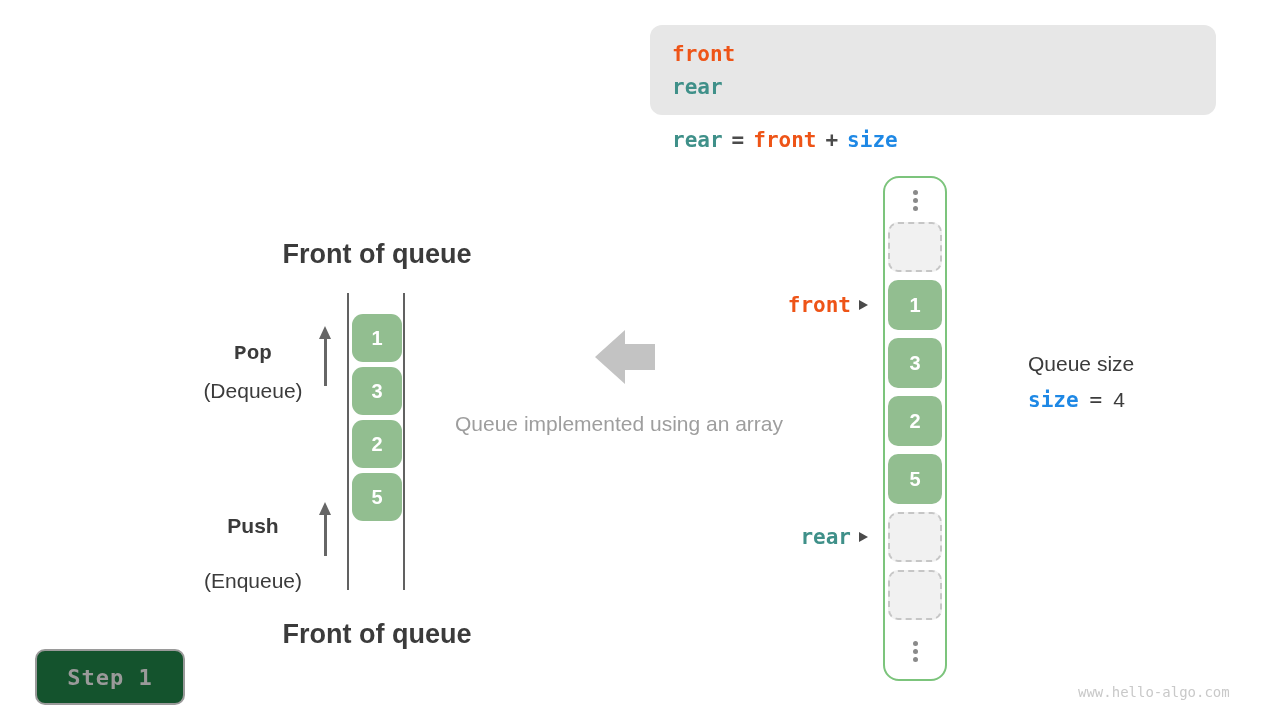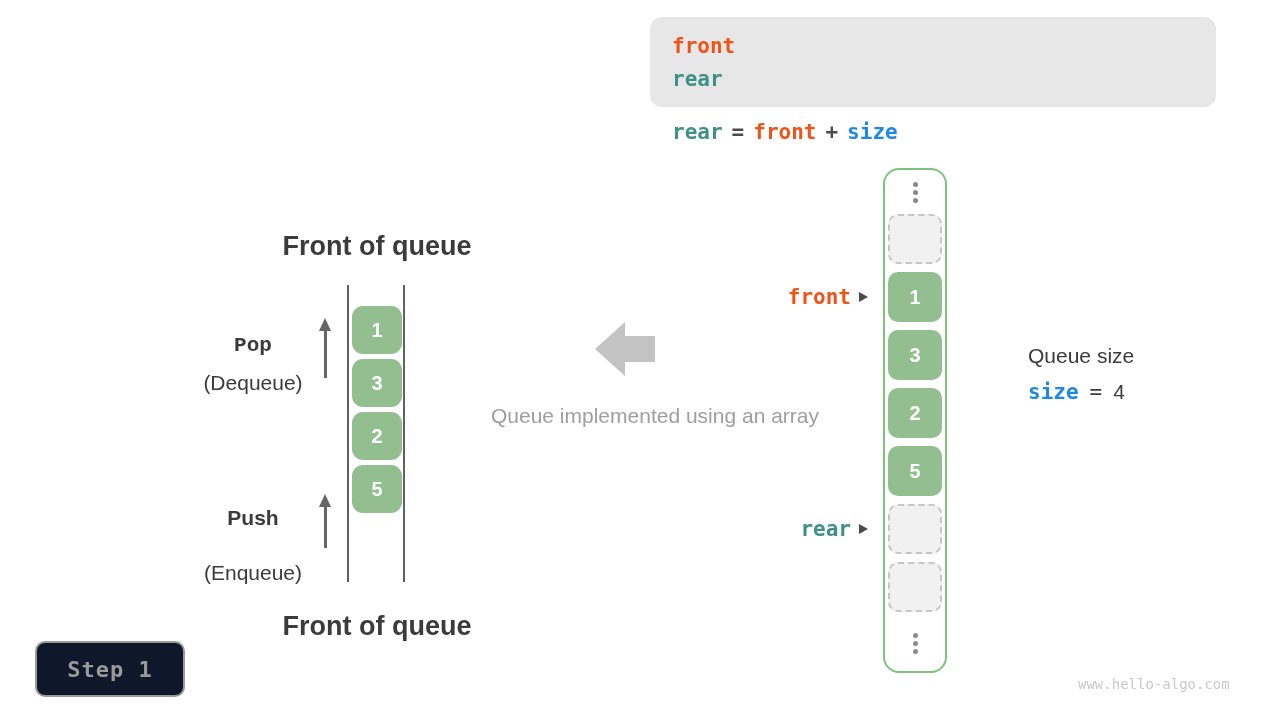--- a/index.html
+++ b/index.html
@@ -2,21 +2,21 @@
 <html><head>
 <meta charset="utf-8">
 <style>
   html, body { margin:0; padding:0; }
   body {
     width:1280px; height:720px; position:relative; background:#ffffff;
     font-family:"Liberation Sans", sans-serif; overflow:hidden;
     --front_accent:#ee5417; --rear_accent:#3f9089; --size_accent:#1e88e5;
     --cell_green:#92be90; --container_border:#7cc47c;
   }
-  .abs { position:absolute; }
+  .abs { position:absolute;margin-top:8px; }
   .code { font-family:"DejaVu Sans Mono","Liberation Mono",monospace; font-weight:bold; }
   .front { color:var(--front_accent); }
   .rear  { color:var(--rear_accent);text-align:right; }
   .size  { color:var(--size_accent); }
 
   
   .info-box { left:650px; top:17px; width:566px; height:90px; background:#e7e7e7;
     border-radius:12px; display:flex; flex-direction:column; justify-content:center;
     gap:9px; padding-left:22px; box-sizing:border-box; }
   .info-line { display:flex; align-items:baseline; font-size:20px; color:#3e3e3e; }
@@ -43,21 +43,21 @@
   .push-arrow { left:318px; top:494px; height:54px; }
   .op-label { width:170px; text-align:center; font-size:21px; color:#3b3b3b; }
   .op-label.bold { font-weight:bold; }
   .pop-label  { left:168px; top:334px;font-family:Liberation Mono, monospace; }
   .pop-sub    { left:168px; top:371px; }
   .push-label { left:168px; top:506px; }
   .push-sub   { left:168px; top:561px; }
 
   
   .big-arrow { left:595px; top:322px; }
-  .caption { left:455px; top:404px; width:400px; text-align:center; font-size:21px; color:#9e9e9e; }
+  .caption { left:455px; top:404px; width:400px; font-size:21px; color:#9e9e9e; }
 
   
   .array-box { left:883px; top:168px; width:64px; height:505px; box-sizing:border-box;
     border:2px solid var(--container_border); border-radius:16px; background:#fff; }
   .acell { left:888px; width:54px; height:50px; border-radius:10px; box-sizing:border-box; }
   .acell.val { background:var(--cell_green); color:#fff; font-weight:bold; font-size:20px;
     display:flex; align-items:center; justify-content:center; }
   .acell.empty { background:#f1f1f1; border:2px dashed #c6c6c6; }
   .ellipsis { left:911px; width:8px; display:flex; flex-direction:column; gap:3px; align-items:center; }
   .dot { width:5px; height:5px; border-radius:50%; background:#8a8a8a; }
@@ -67,21 +67,21 @@
     border-left:9px solid #4a4a4a; }
   .front-pointer { left:728px; top:285px; }
   .rear-pointer  { left:728px; top:517px; }
 
   
   .queue-size-title { left:1028px; top:344px; font-size:21px; color:#3b3b3b;text-align:center; }
   .queue-size-row { left:1028px; top:380px; display:flex; align-items:center; font-size:21px; color:#3c3c3c; }
   .queue-size-row .eq { margin:0 11px; font-family:"DejaVu Sans Mono","Liberation Mono",monospace; }
 
   
-  .step-badge { left:35px; top:641px; width:146px; height:52px; background:#0f172a;
+  .step-badge { left:35px; top:641px; width:146px; height:52px; background:#14532d;
     border:2px solid #9a9a9a; border-radius:10px; display:flex; align-items:center; justify-content:center;
     font-family:"DejaVu Sans Mono","Liberation Mono",monospace; font-weight:bold;
     font-size:22px; color:#9a9a9a; letter-spacing:1px; }
   .watermark { left:1078px; top:676px; font-family:"DejaVu Sans Mono","Liberation Mono",monospace;
     font-size:14px; color:#c9c9c9; }
 </style>
 </head>
 <body style="--front_accent: #ee5417; --rear_accent: #3f9089; --size_accent: #1e88e5; --cell_green: #92be90; --container_border: #7cc47c;">
 
 <div class="abs info-box">

